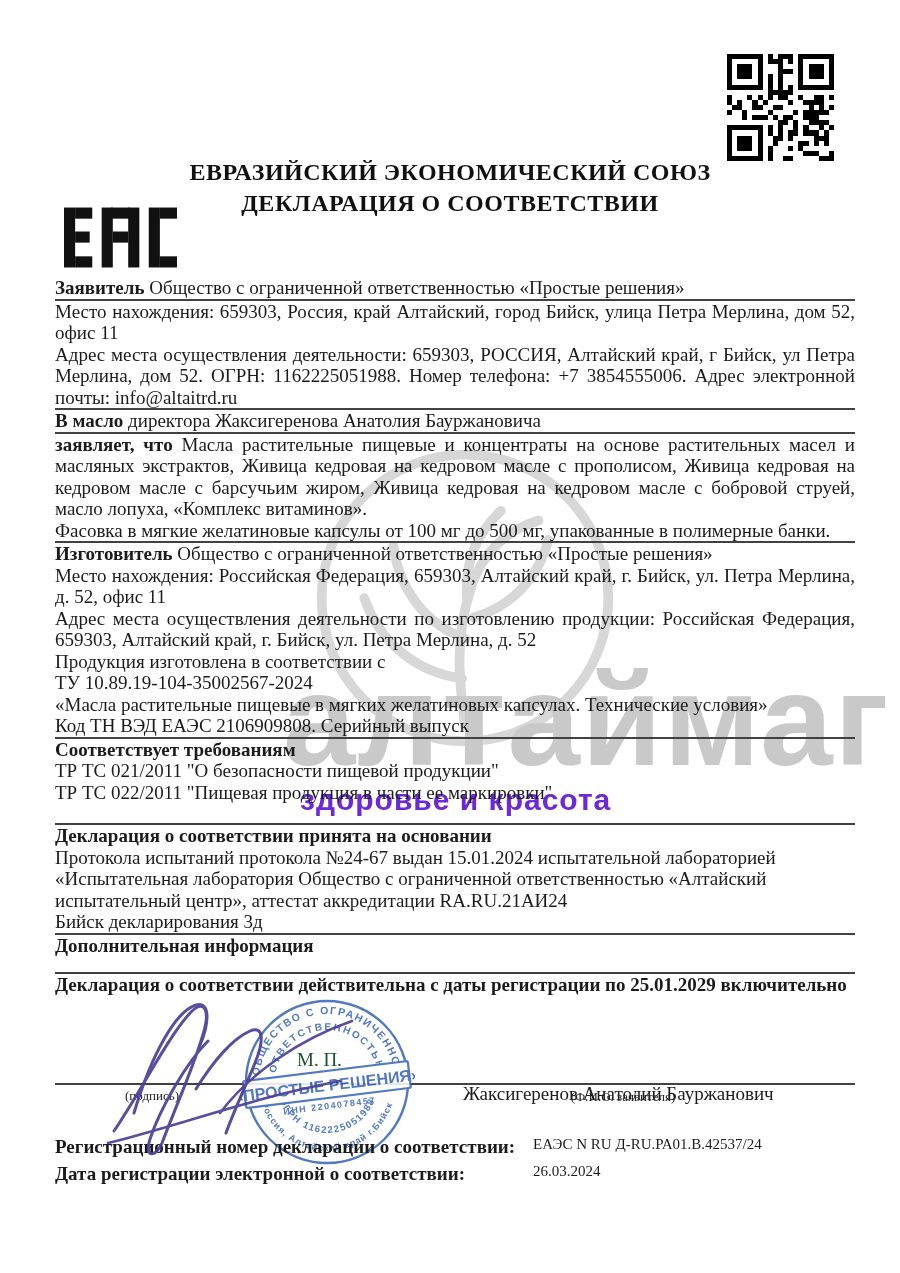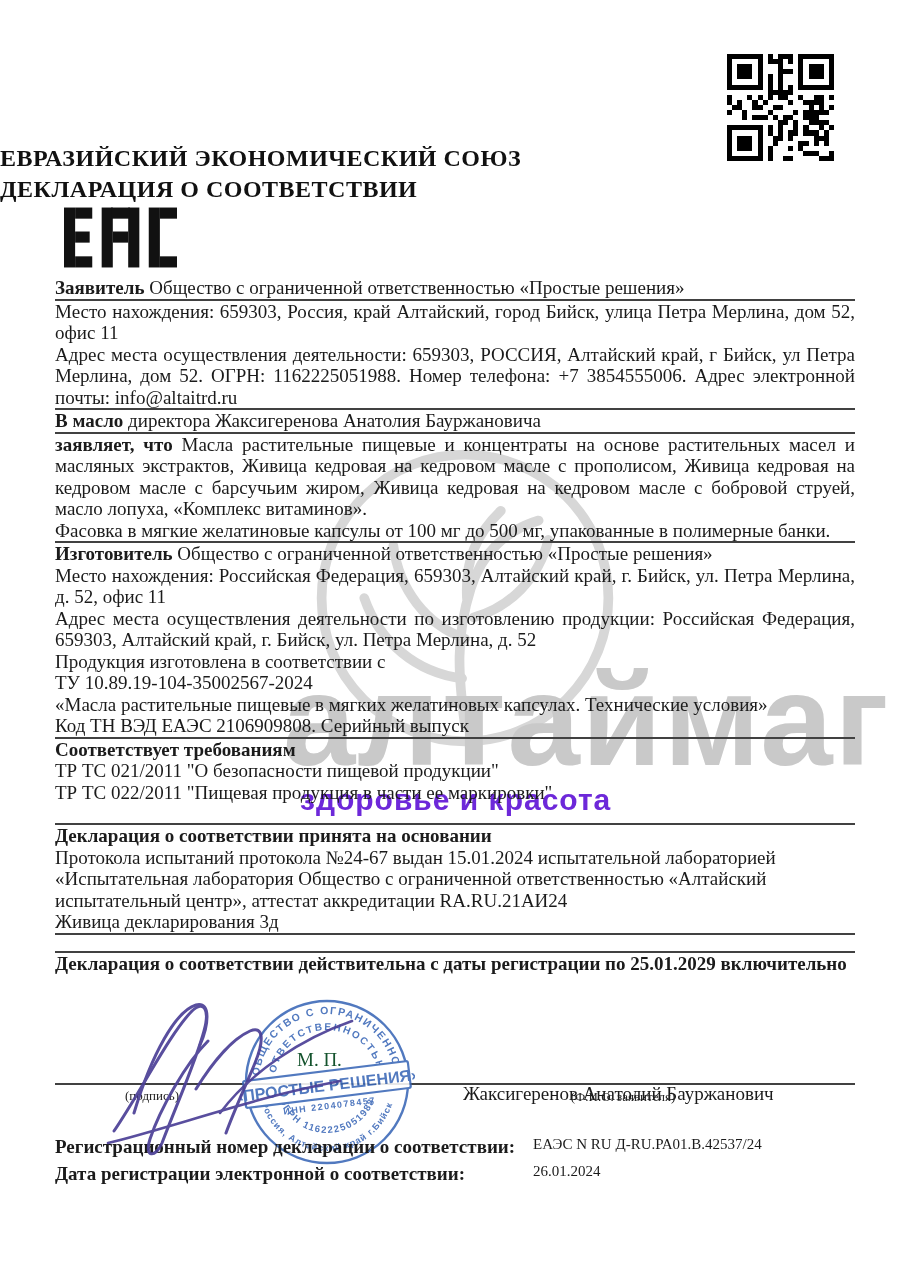--- a/index.html
+++ b/index.html
@@ -13,21 +13,21 @@
   .wm-brand {
     left:283px; top:655px; font-family:"Liberation Sans", sans-serif;
     font-weight:bold; font-size:130px; line-height:1; color:#c9c9c9;
     letter-spacing:2px;
   }
   .wm-tagline {
     left:300px; top:783px; font-family:"Liberation Sans", sans-serif;
     font-weight:bold; font-size:30px; color:#6d28d9; letter-spacing:1px;
   }
   
-  .title-block { position:absolute; left:0; right:0; top:143px; z-index:1; }
+  .title-block { position:absolute; left:0; right:0; top:157px; text-align:center; z-index:1; }
   .title-line { font-size:24px; font-weight:bold; letter-spacing:0.5px; line-height:31px; color:#111; }
   .eac-logo { position:absolute; left:64px; top:206px; z-index:1; }
   .qr { position:absolute; left:727px; top:54px; width:107px; height:107px; z-index:1; }
   
   .content {
     position:absolute; left:55px; top:277px; width:800px; z-index:1;
     font-size:19px; line-height:21.5px;
   }
   .content p { margin:0; }
   .just { text-align:justify; }
@@ -329,22 +329,23 @@
     <p>«Масла растительные пищевые  в мягких желатиновых капсулах. Технические условия»</p>
     <p>Код ТН ВЭД ЕАЭС 2106909808. Серийный выпуск</p>
     <div class="rule"></div>
     <p class="b">Соответствует требованиям</p>
     <p>ТР ТС 021/2011 "О безопасности пищевой продукции"</p>
     <p>ТР ТС 022/2011 "Пищевая продукция в части ее маркировки"</p>
     <div class="sp20"></div>
     <div class="rule"></div>
     <p class="b">Декларация о соответствии принята на основании</p>
     <p class="basis-par">Протокола испытаний протокола №24-67 выдан 15.01.2024  испытательной лабораторией «Испытательная лаборатория Общество с ограниченной ответственностью «Алтайский испытательный центр», аттестат аккредитации RA.RU.21АИ24</p>
-    <p>Живица декларирования 3д</p>
-    <div class="rule"></div>
+    <p>Бийск декларирования 3д</p>
+    <div class="rule"></div>
+    <p class="b">Дополнительная информация</p>
     <div class="sp16"></div>
     <div class="rule"></div>
     <p class="b">Декларация о соответствии действительна с даты регистрации по 25.01.2029 включительно</p>
   </div>
 
   <div class="mp">М. П.</div>
   <div class="sig-line"></div>
   <div class="caption cap-sign">(подпись)</div>
   <div class="fio-name">Жаксигеренов Анатолий Бауржанович</div>
   <div class="caption cap-fio">(Ф.И.О. заявителя)</div>
@@ -384,15 +385,15 @@
       <path d="M 34 120 C 52 60, 76 18, 96 12 C 112 8, 108 34, 100 52"></path>
       <path d="M 96 96 C 112 70, 132 46, 150 38 C 164 32, 164 48, 155 70 C 146 92, 134 118, 126 140"></path>
       <path d="M 120 120 C 150 80, 200 46, 252 28" stroke-width="2.6"></path>
       <path d="M 8 150 C 50 140, 110 120, 170 104 C 196 97, 220 92, 240 88" stroke-width="2.6"></path>
     </g>
   </svg>
 
   <div class="f-label row1">Регистрационный номер декларации о соответствии:</div>
   <div class="f-value row1">ЕАЭС N RU Д-RU.РА01.В.42537/24</div>
   <div class="f-label row2">Дата регистрации электронной о соответствии:</div>
-  <div class="f-value row2">26.01.2024</div>
+  <div class="f-value row2">26.03.2024</div>
 
 </div>
 
 </body></html>

